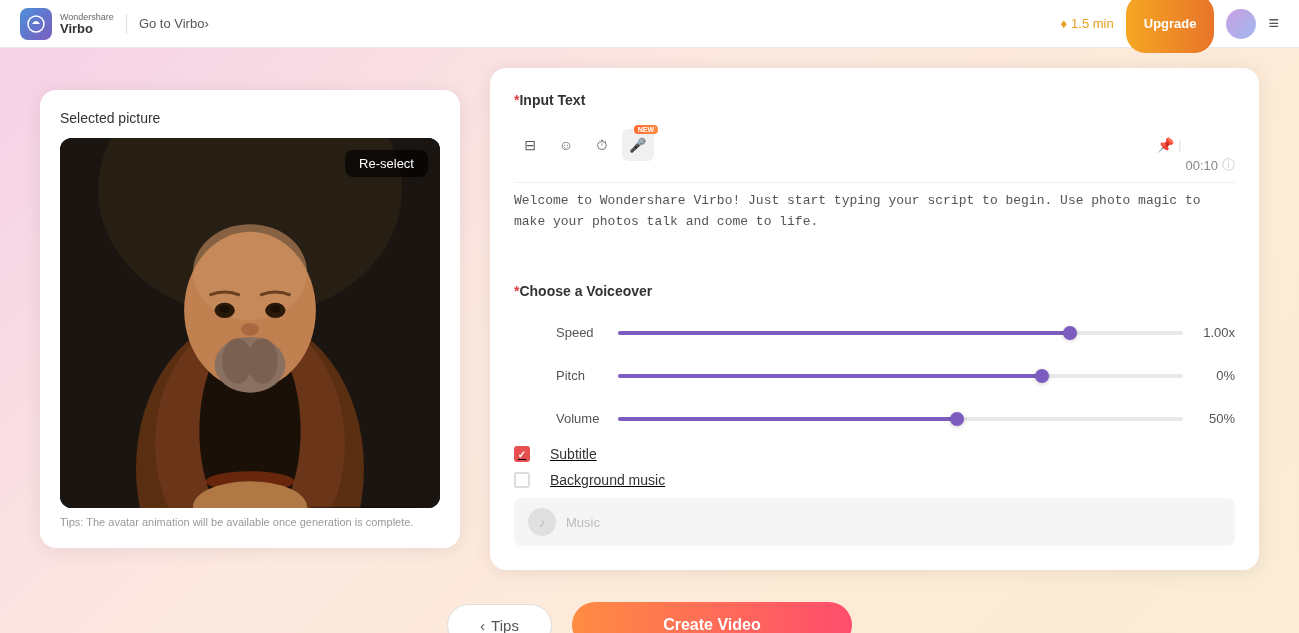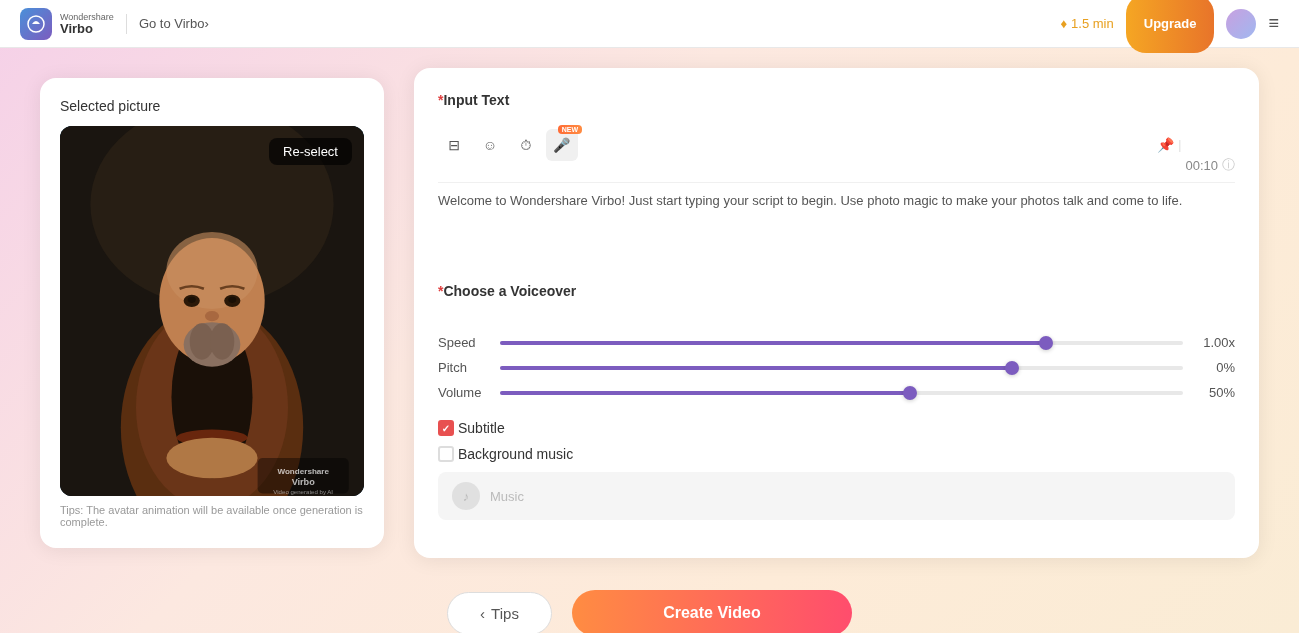--- a/index.html
+++ b/index.html
@@ -103,21 +103,21 @@
       justify-content: center;
       padding: 20px 40px;
       gap: 30px;
     }
 
     
     .left-panel {
       background: white;
       border-radius: 16px;
       padding: 20px;
-      width: 344px;
+      width: 420px;
       flex-shrink: 0;
       box-shadow: 0 2px 20px rgba(0,0,0,0.08);
     }
     .selected-picture-label {
       font-size: 14px;
       color: #333;
       margin-bottom: 12px;
       font-weight: 500;
     }
     .image-container {
@@ -222,20 +222,21 @@
       margin-top: 40px;
     }
     .pin-icon { color: #aaa; font-size: 14px; }
 
     .text-area-content {
       min-height: 80px;
       font-size: 13px;
       color: #555;
       line-height: 1.6;
       padding: 8px 0;
+      font-family: Liberation Mono, monospace;
     }
 
     
     .voiceover-row {
       display: flex;
       align-items: center;
       gap: 12px;
     }
     .voiceover-selector {
       flex: 1;
@@ -272,21 +273,22 @@
       font-size: 13px;
       color: #333;
       cursor: pointer;
       white-space: nowrap;
     }
 
     
     .sliders-section {
       display: flex;
       flex-direction: column;
-      gap: 10px;
+      gap: 28px;
+      margin-left: 42px;
     }
     .slider-row {
       display: flex;
       align-items: center;
       gap: 12px;
     }
     .slider-label {
       font-size: 13px;
       color: #555;
       width: 50px;
@@ -320,21 +322,22 @@
       color: #555;
       width: 40px;
       text-align: right;
       flex-shrink: 0;
     }
 
     
     .checkbox-row {
       display: flex;
       align-items: center;
-      gap: 4px;
+      gap: 20px;
+      text-decoration: underline;
     }
     .checkbox-box {
       width: 16px;
       height: 16px;
       border-radius: 3px;
       border: 2px solid #ddd;
       background: white;
       flex-shrink: 0;
       display: flex;
       align-items: center;
@@ -527,21 +530,21 @@
         <span style="color:#ddd; font-size:12px;">|</span>
         <div class="time-display">
           <span>00:10</span>
           <span style="color:#ccc;">ⓘ</span>
         </div>
       </div>
       <div class="text-area-content" contenteditable="true" style="">Welcome to Wondershare Virbo! Just start typing your script to begin. Use photo magic to make your photos talk and come to life.</div>
     </div>
 
     <div>
-      <div class="section-title" style="margin-bottom:16px;">
+      <div class="section-title" style="margin-bottom:6px;">
         <span style="color:#e04040;">*</span><span>Choose a Voiceover</span>
       </div>
     </div>
 
     <div class="sliders-section">
 
       <div class="slider-row">
         <span class="slider-label">Speed</span>
         <div class="slider-track">
           <div class="slider-fill" style="width:80%;">

